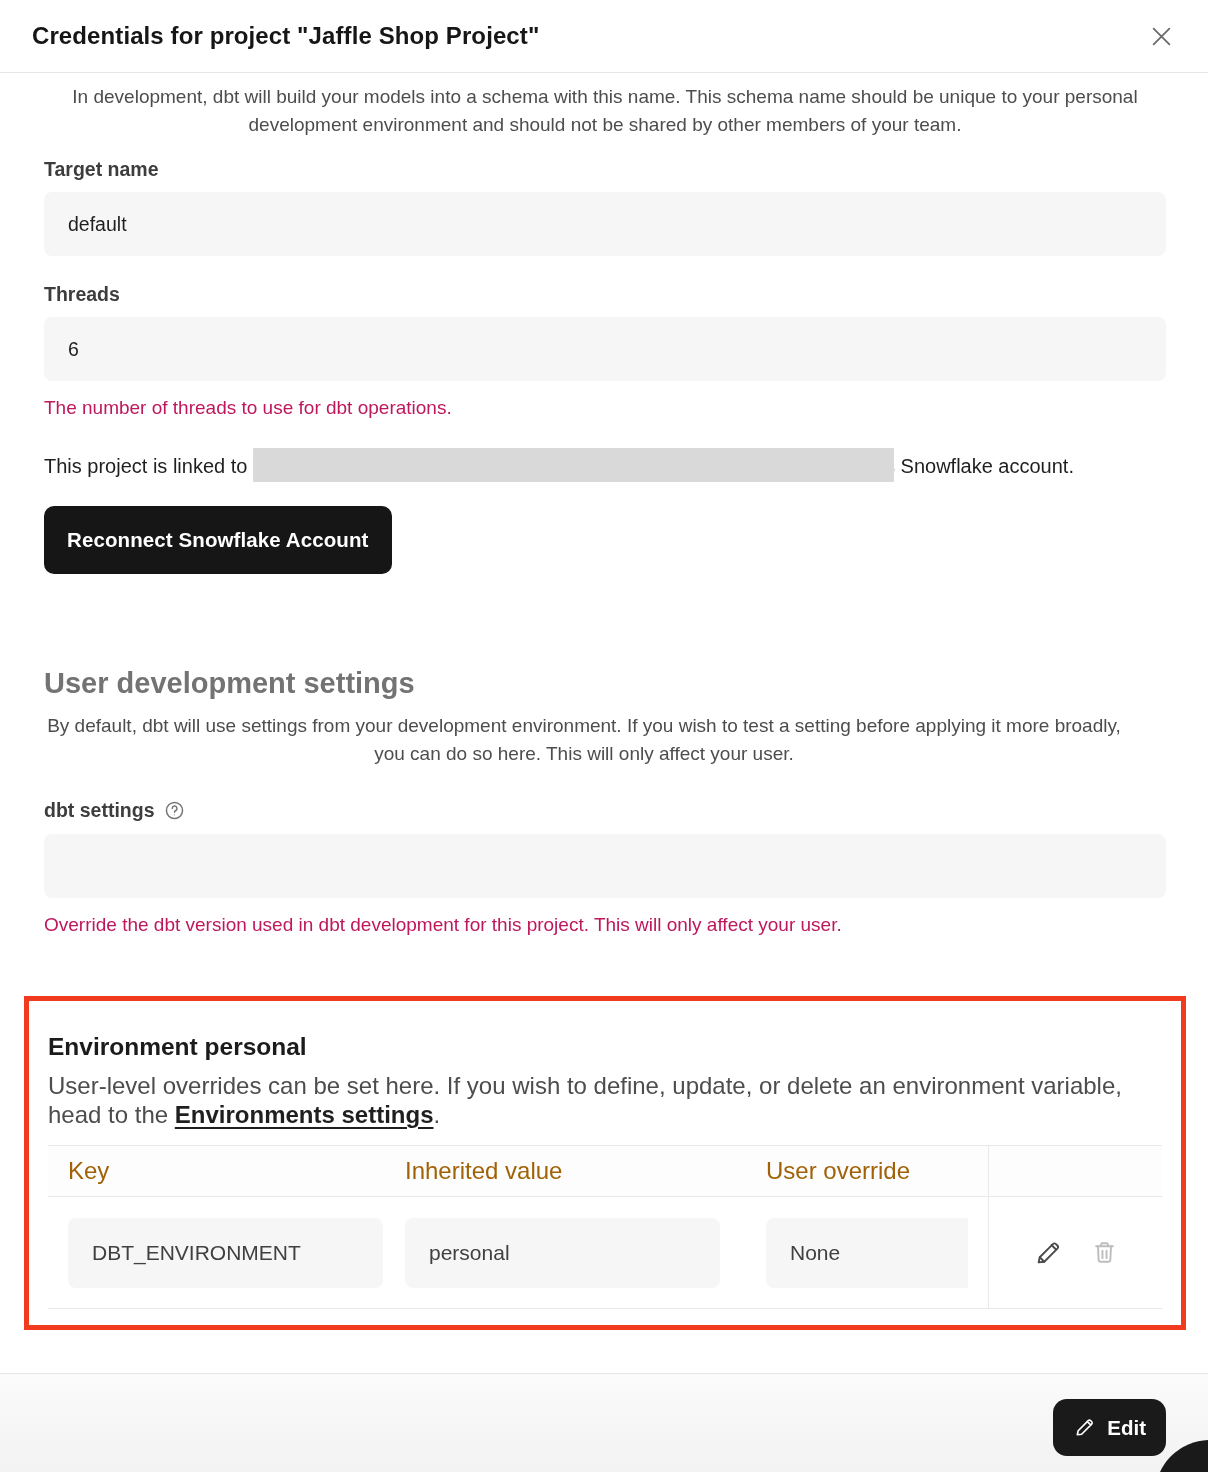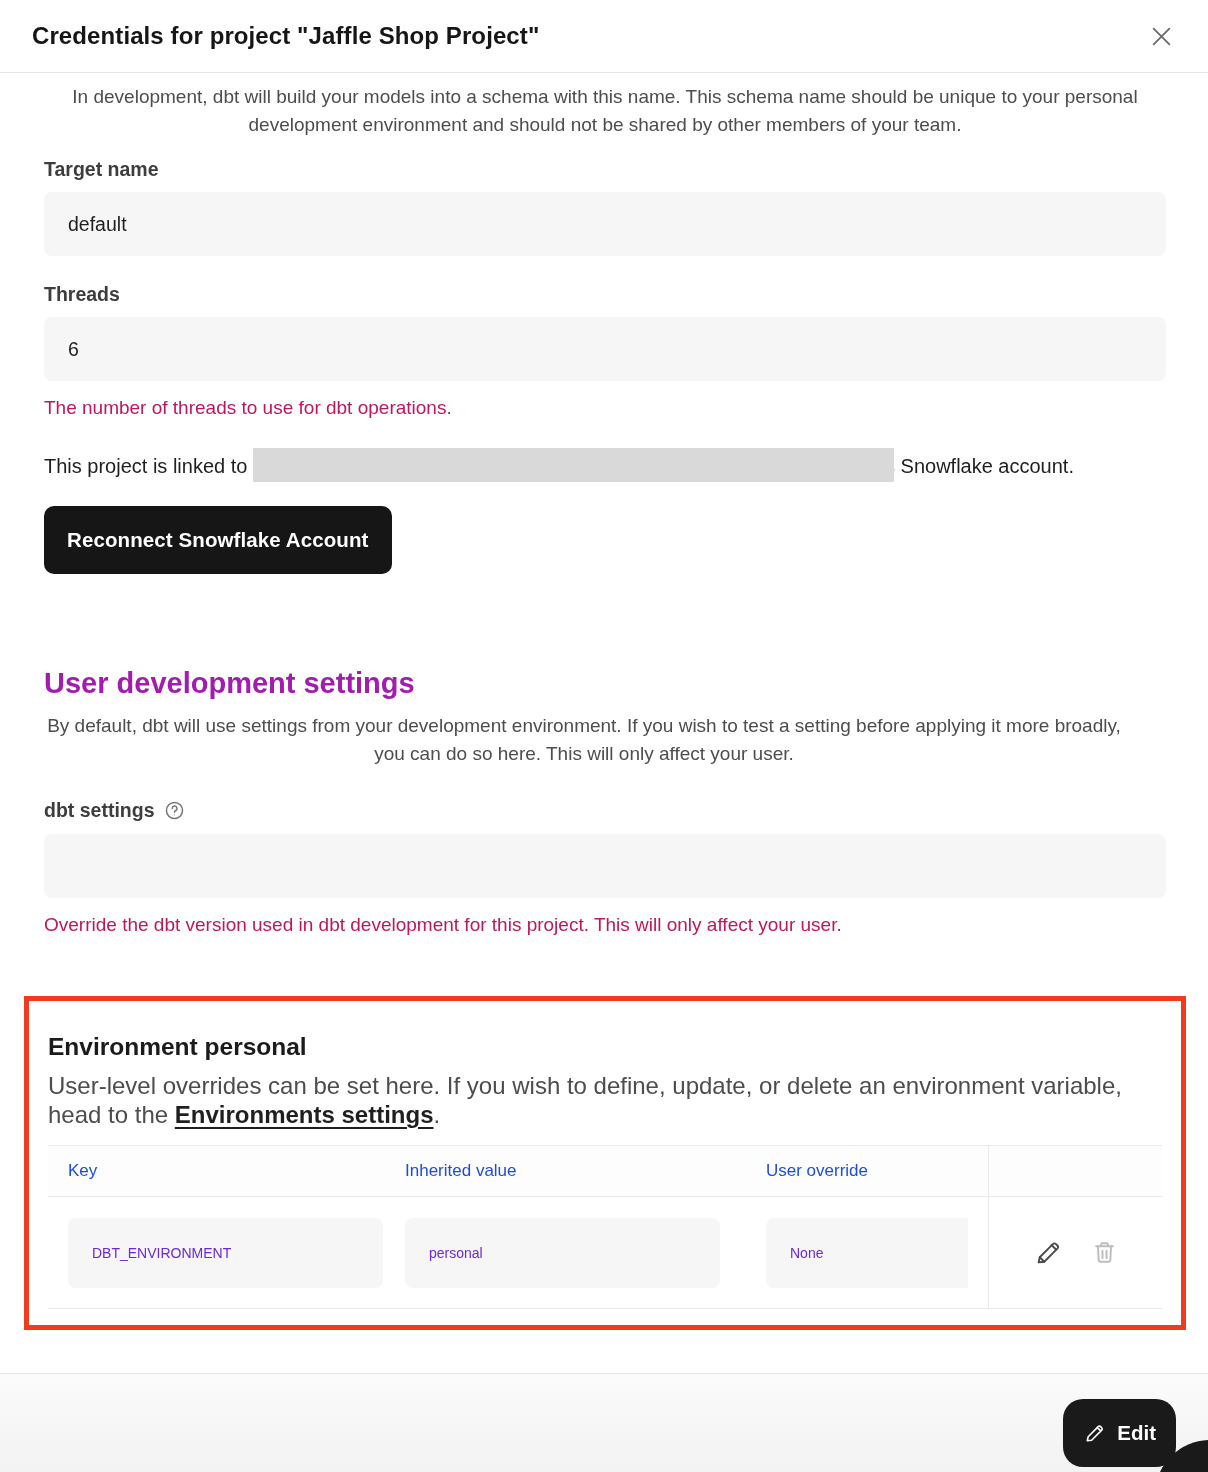--- a/index.html
+++ b/index.html
@@ -41,21 +41,21 @@
   }
   .partial-char { margin-left:-9px; position:static; color:#1f1f1f; }
 
   .reconnect-btn {
     margin-top:22px; height:68px; padding:4px 23px; border:none; cursor:pointer;
     background:#161616; color:#fff; border-radius:10px;
     font-family:inherit; font-size:20.5px; font-weight:700; letter-spacing:.1px;
     display:flex; align-items:center;
   }
 
-  h2.section-heading { margin-top:92px; font-size:29px; line-height:34px; font-weight:700; color:#a21caf; }
+  h2.section-heading { margin-top:92px; font-size:29px; line-height:34px; font-weight:700; color:#737373; }
   .section-desc { margin-top:12px; width:1080px; }
   .label-row { margin-top:30px; display:flex; align-items:center; gap:9px; }
   .help-icon { display:inline-flex; cursor:pointer; }
 
   
   .env-box {
     margin:57px 0 0 -20px; width:1162px;
     border:5px solid #f03b1e; padding:30px 19px 16px 19px; background:#fff;
   }
   h3.env-heading { font-size:24.5px; line-height:32px; font-weight:600; color:#1b1b1b; }
@@ -65,39 +65,39 @@
   
   .env-table { margin-top:16px; width:1114px; }
   .t-row { display:flex; }
   .t-head { height:52px; border-top:1px solid #e9e9e9; border-bottom:1px solid #e9e9e9; background:#fdfdfd; }
   .t-body { height:112px; border-bottom:1px solid #e9e9e9; align-items:center; }
   .t-cell { display:flex; align-items:center; }
   .c-key { width:357px; padding-left:20px; }
   .c-inherited { width:361px; }
   .c-override { width:222px; }
   .c-actions { width:174px; border-left:1px solid #e9e9e9; height:100%; justify-content:center; gap:24px; }
-  .th-text { font-size:17px; color:#1d4ed8; }
+  .th-text { font-size:24px; color:#a16207; }
   .pill {
     height:70px; display:flex; align-items:center; padding:0 24px;
-    background:#f6f6f6; border-radius:8px; font-size:14px; color:#6d28d9;
+    background:#f6f6f6; border-radius:8px; font-size:21px; color:#404040;
   }
   .pill-key { width:315px; font-weight:500; }
   .pill-inherited { width:315px; }
   .pill-override { width:202px; border-radius:8px 0 0 8px; }
   .icon-btn { background:none; border:none; cursor:pointer; display:flex; align-items:center; justify-content:center; padding:2px; }
 
   
   .modal-footer {
     position:absolute; left:0; top:1373px; width:1208px; height:99px;
     background:linear-gradient(180deg,#fbfbfb 0%,#f2f2f2 100%);
     border-top:1px solid #e4e4e4;
   }
   .edit-btn {
-    position:absolute; right:32px; top:25px; height:68px; padding:0 20px;
-    background:#1a1a1a; color:#fff; border:none; border-radius:20px; cursor:pointer;
+    position:absolute; right:42px; top:25px; height:57px; padding:0 20px;
+    background:#1a1a1a; color:#fff; border:none; border-radius:14px; cursor:pointer;
     font-family:inherit; font-size:20.5px; font-weight:700;
     display:flex; align-items:center; gap:11px;
   }
   .corner-widget {
     position:absolute; right:-57px; bottom:-78px; width:110px; height:110px;
     border-radius:50%; background:#1a1a1a;
   }
 </style>
 </head>
 <body>

